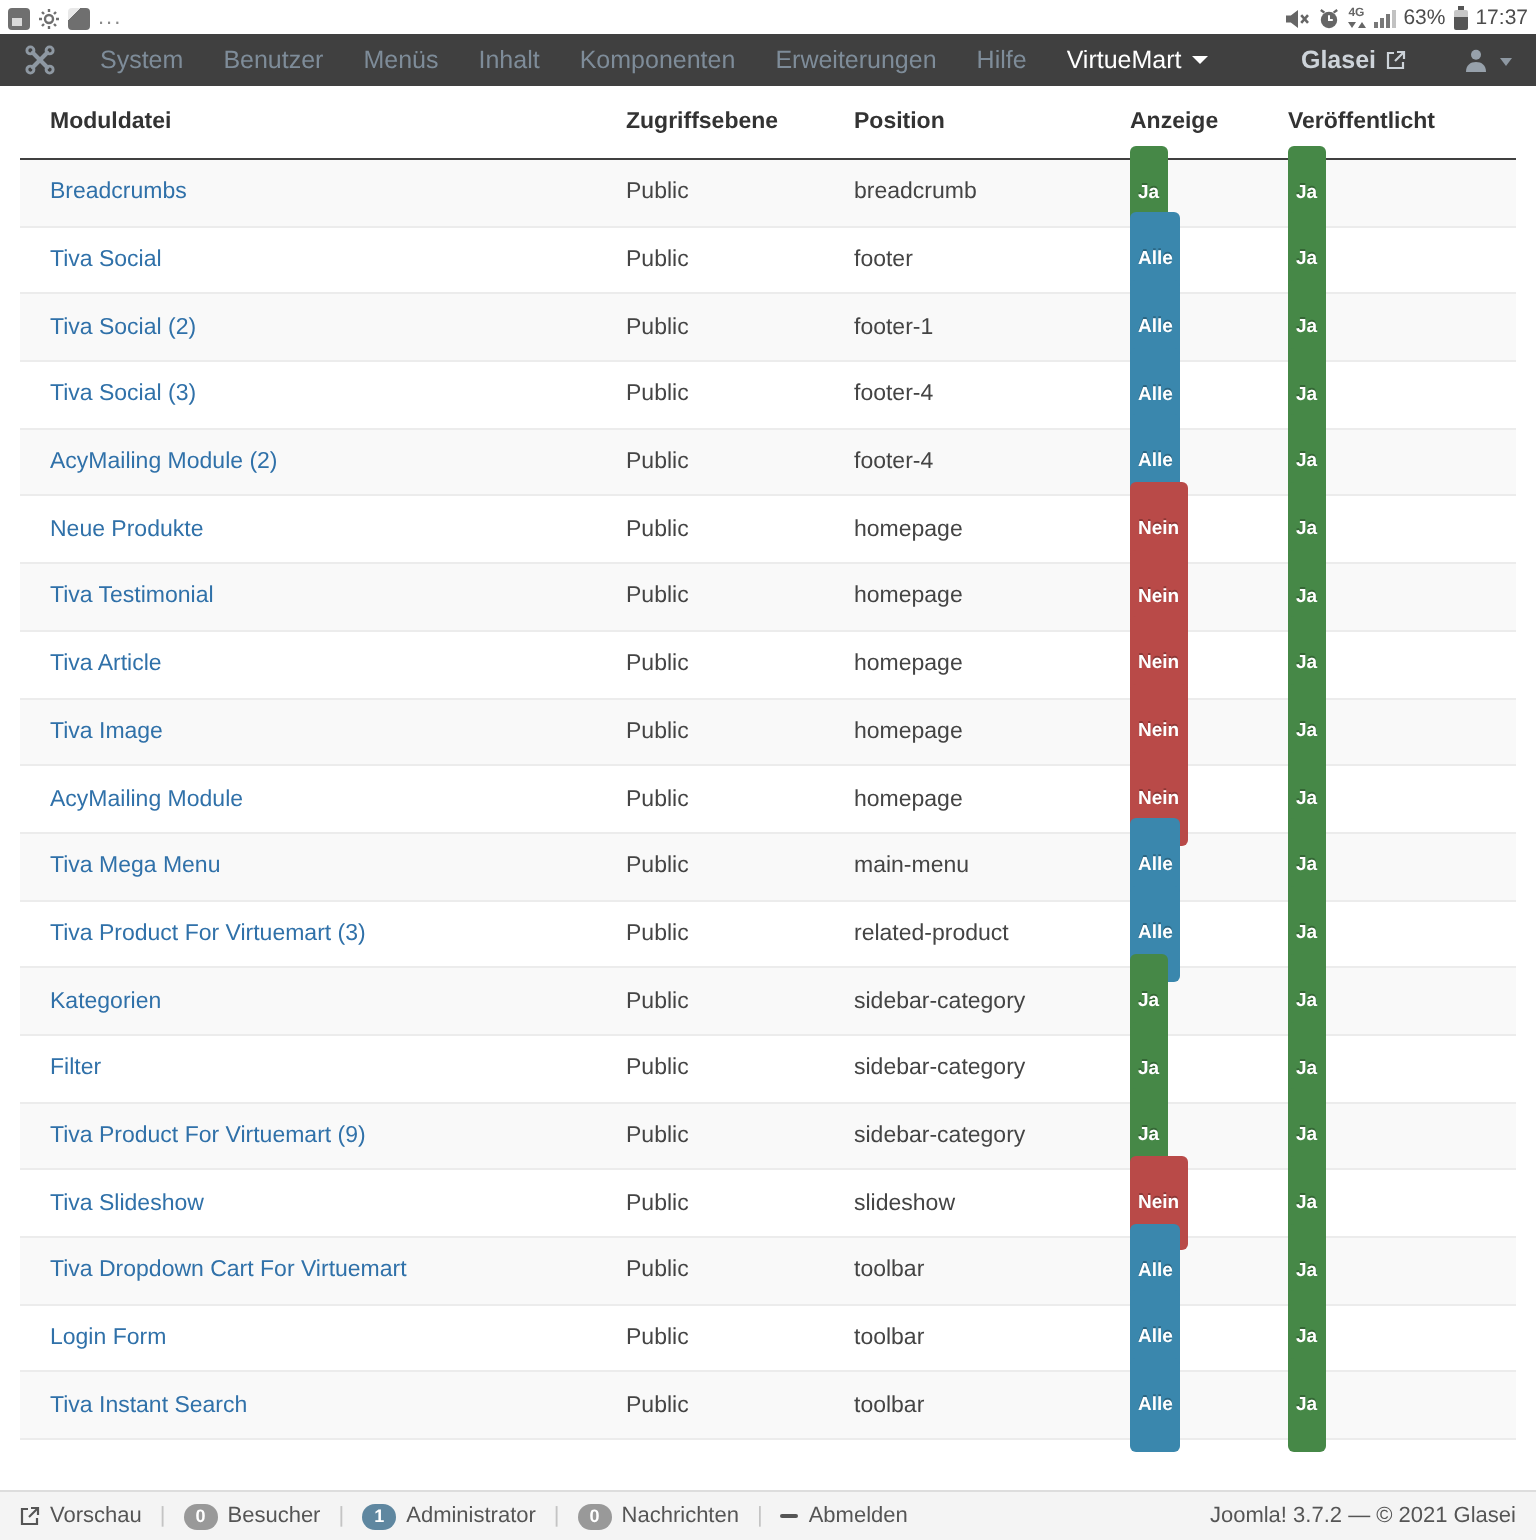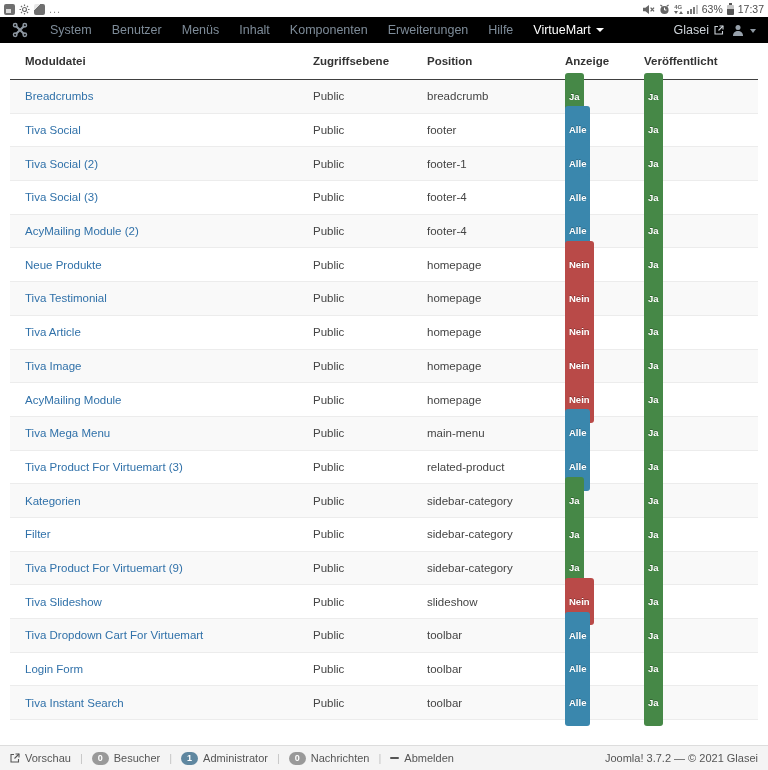--- a/index.html
+++ b/index.html
@@ -31,29 +31,29 @@
   .signal i:nth-child(1){height:3px;} .signal i:nth-child(2){height:5px;}
   .signal i:nth-child(3){height:7px;} .signal i:nth-child(4){height:9px; background:#c2c2c2;}
   .sb-percent, .sb-time { font-size:10.5px; color:#4c4c4c; }
   .battery { display:flex; flex-direction:column; align-items:center; }
   .battery .nub { width:3px; height:2px; background:#555; }
   .battery .cell { width:7px; height:10px; border-radius:1px;
     background:linear-gradient(to top,#555 63%, #c6c6c6 63%); }
 
   
   .navbar {
-    height:26px; background:#000000; display:flex; align-items:center; padding:0 12px;
+    height:26px; background:#404040; display:flex; align-items:center; padding:0 12px;
   }
   .joomla-logo { margin-right:12px; display:flex; align-items:center; }
   .nav-items { display:flex; align-items:center; }
   .nav-item { color:#7e8c99; font-size:12.5px; padding:0 10px; cursor:default; white-space:nowrap; }
   .nav-item.active { color:#ffffff; display:flex; align-items:center; gap:5px; }
   .caret { width:0; height:0; border-left:4px solid transparent; border-right:4px solid transparent; border-top:4px solid #fff; display:inline-block; }
   .caret.small { border-top-color:#8e98a2; border-left-width:3px; border-right-width:3px; border-top-width:4px; }
-  .nav-right { margin-left:auto; display:flex; align-items:flex-end; gap:8px; }
+  .nav-right { margin-left:auto; display:flex; align-items:flex-end; gap:29px;font-weight:bold; }
   .site-link { display:flex; align-items:center; gap:5px; color:#cdd3d9; font-size:12.5px; }
   .ext-icon { color:#cdd3d9; display:inline-flex; }
   .user-menu { display:flex; align-items:center; gap:6px; }
 
   
   .content { background:#fff; }
   .table { margin:0 10px; }
   .thead {
     display:flex; align-items:center; height:37px; padding-left:15px;
     font-size:11.5px; font-weight:bold; color:#333; border-bottom:1px solid #404040;

